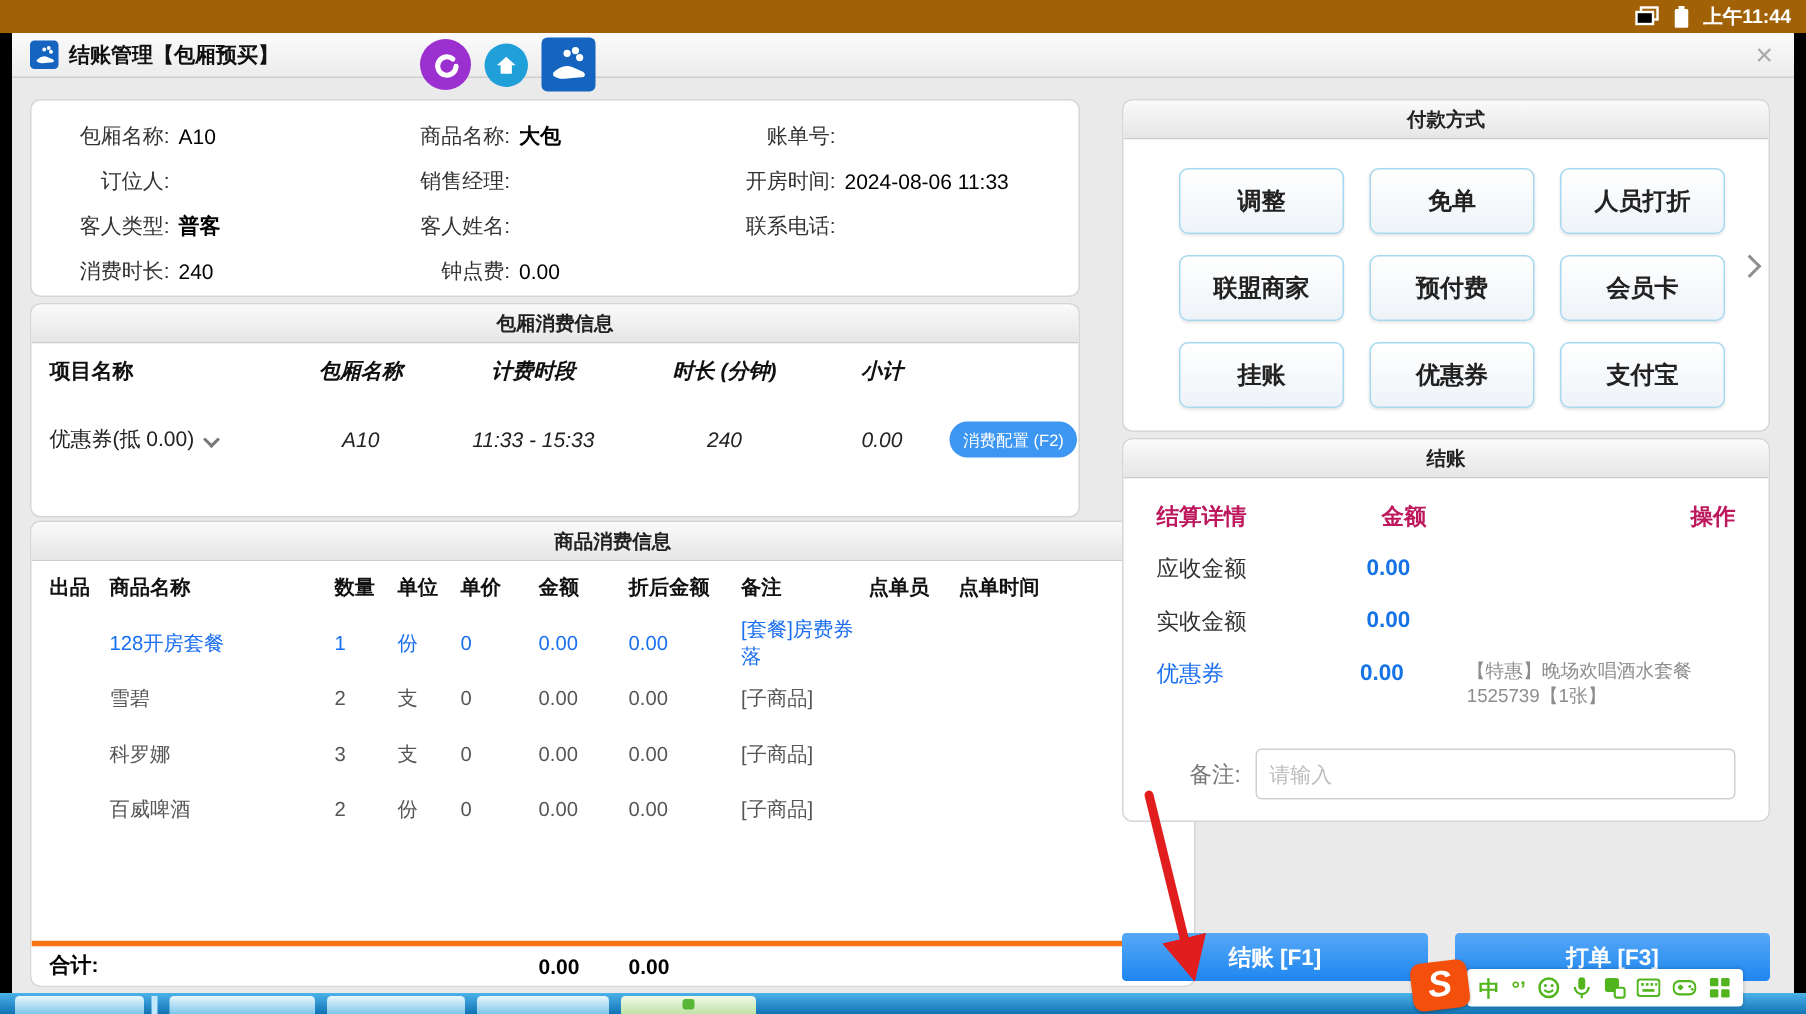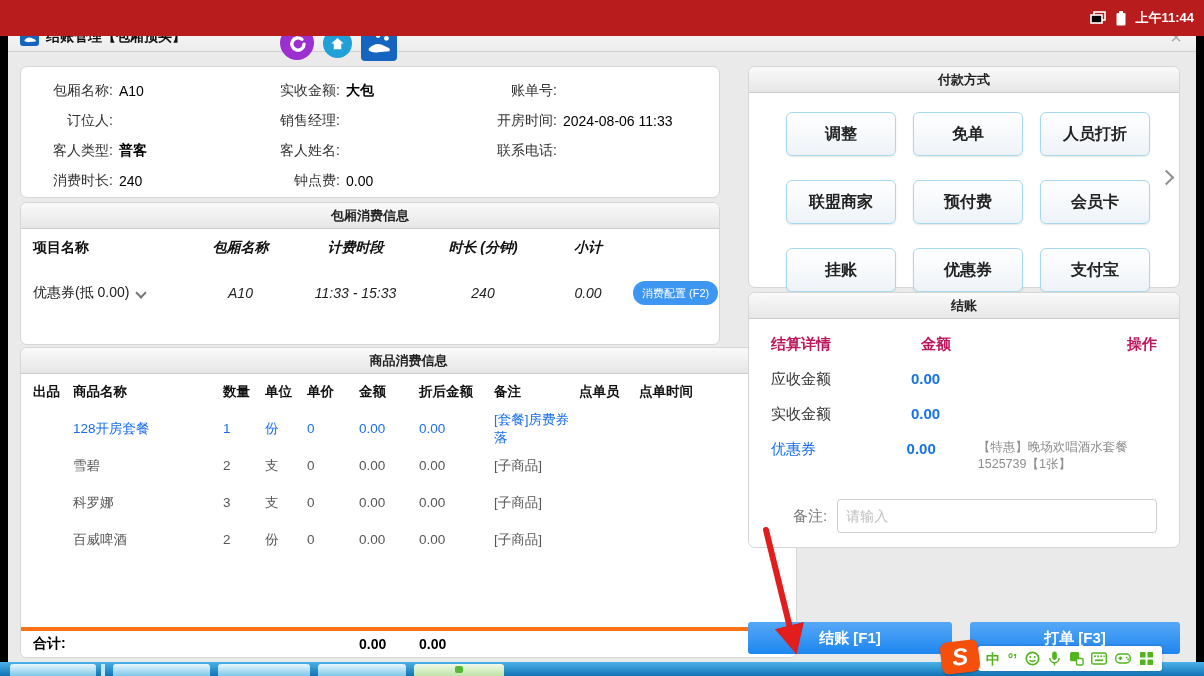--- a/index.html
+++ b/index.html
@@ -6,22 +6,22 @@
   html,body { width:1204px; height:676px; }
   body {
     position: relative;
     background:#000;
     font-family:"Liberation Sans","DejaVu Sans",sans-serif;
     overflow:hidden;
     color:#222;
   }
   
   .statusbar {
-    position:absolute; top:0; left:0; right:0; height:36px;
-    background:#b91c1c; display:flex; align-items:center; justify-content:flex-end;
+    position:absolute; top:0; left:0; right:0; height:22px;
+    background:#a16207; display:flex; align-items:center; justify-content:flex-end;
     gap:9px; padding-right:10px; z-index:40;
   }
   .statusbar .time { color:#fff; font-size:13px; font-weight:bold; }
   
   .window {
     position:absolute; top:22px; left:8px; width:1188px; height:640px;
     background:#eaeaea; z-index:1;
   }
   .titlebar {
     position:absolute; top:0; left:0; right:0; height:30px;
@@ -79,21 +79,21 @@
   .pc-head { height:36px; font-weight:bold; font-size:13.5px; color:#111; }
   .pc-row { height:37px; font-size:13.5px; color:#555; }
   .pc-row.hl, .pc-row.hl .pc-c { color:#1a6ef0; }
   .pc-c { text-align:left; }
   .pc-l { text-align:left; }
   .pc-total { margin-top:auto; border-top:4px solid #f97316; height:30px; font-weight:bold; color:#000000; font-size:14px;
     border-radius:0 0 6px 6px; background:#fff; }
   .hd-collapse { position:absolute; right:16px; top:9px; }
   
   .pay-card { left:740px; top:14px; width:432px; height:222px; }
-  .pay-grid { display:grid; grid-template-columns:repeat(3,110px); gap:24px 17px; padding:19px 0 16px 37px; }
+  .pay-grid { display:grid; grid-template-columns:repeat(3,110px); gap:14px 17px; padding:19px 0 16px 37px; }
   .pay-btn {
     height:44px; background:linear-gradient(#ffffff,#eef3f8);
     border:1px solid #a6d8f0; border-radius:6px; box-shadow:0 1px 2px rgba(0,0,0,.10);
     font-size:16px; font-weight:bold; color:#222; font-family:inherit;
   }
   .pay-more { position:absolute; right:7px; top:105px; }
   
   .chk-card { left:740px; top:240px; width:432px; height:256px; display:flex; flex-direction:column; }
   .chk-cols { display:flex; padding:16px 22px 0 22px; font-weight:bold; font-size:15px; color:#be185d; }
   .chk-cols .c-amt { margin-left:90px; }
@@ -192,21 +192,21 @@
 
   <div class="content">
 
     <div class="card room-info">
       <div class="ri-grid">
         <div class="ri-cell c1">
             <span class="lb">包厢名称:</span>
             <span class="vl">A10</span>
           </div>
         <div class="ri-cell c2">
-            <span class="lb">实收金额:</span>
+            <span class="lb">商品名称:</span>
             <span class="vl strong">大包</span>
           </div>
         <div class="ri-cell c3">
             <span class="lb">账单号:</span>
             <span class="vl"></span>
           </div>
         <div class="ri-cell c1">
             <span class="lb">订位人:</span>
             <span class="vl"></span>
           </div>

